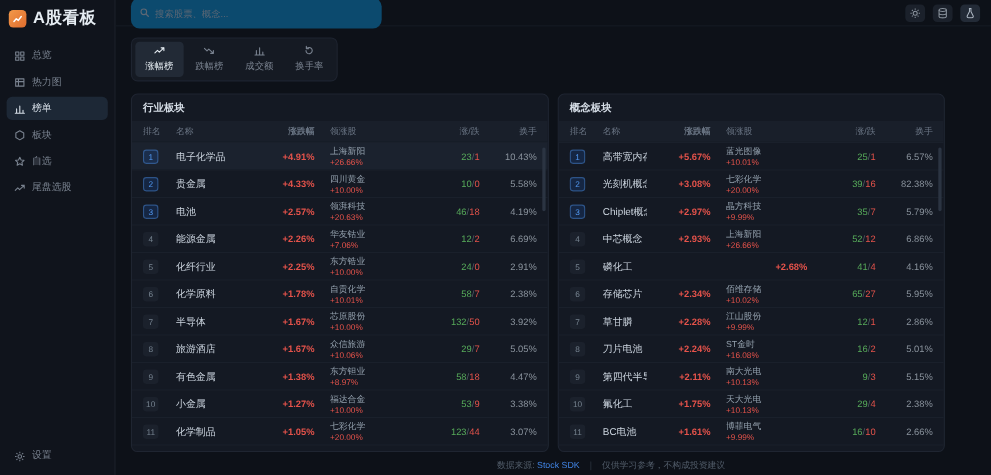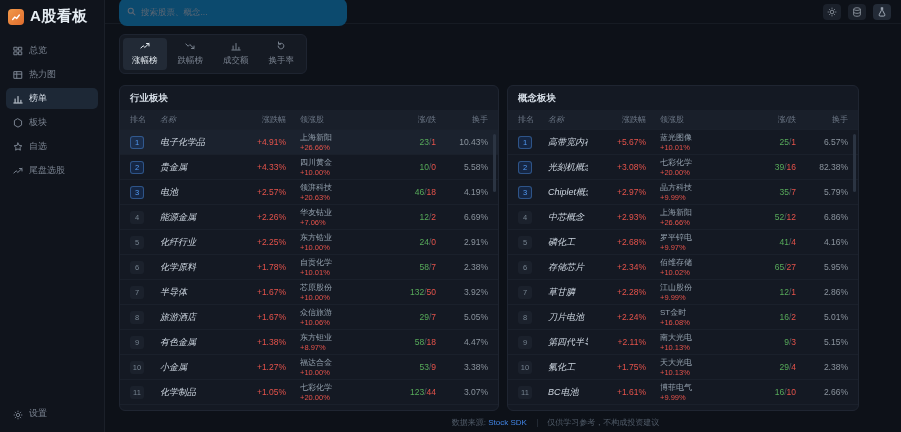--- a/index.html
+++ b/index.html
@@ -35,22 +35,22 @@
   .tab.active { background:#222a36; color:#e6edf3; }
 
   .content { display:flex; gap:8px; padding:11px 8px 0 14px; }
   .panel { background:#141923; border:1px solid #1f2531; border-radius:6px; height:326px; overflow:hidden; position:relative; }
   .panel.left { width:380px; } .panel.right { width:352px; }
   .panel-title { font-size:9.5px; font-weight:bold; color:#d5dde6; padding:6px 10px 5px 10px; }
   .thead { display:flex; align-items:center; background:#191f2a; padding:0 10px; height:19px; font-size:8px; color:#6b7685; }
   .trow { display:flex; align-items:center; padding:0 10px; height:25px; border-top:1px solid #1a202b; cursor:pointer; }
   .trow.hl { background:#1b222e; }
   .col-rank { flex:0 0 30px; }
-  .col-name { flex:1 1 auto; min-width:0;font-style:italic; }
-  .col-change { flex:0 0 58px; text-align:right; }
+  .col-name { flex:1 1 auto; min-width:0; }
+  .col-change { flex:0 0 58px; text-align:right;font-weight:bold; }
   .col-leader { flex:0 0 88px; text-align:left; padding-left:14px; }
   .col-updown { flex:0 0 62px; text-align:right; }
   .col-turn { flex:0 0 52px; text-align:right; }
   .rank-badge { width:14px; height:13px; border-radius:3px; background:#1b212c; color:#768390; font-size:7.5px; display:flex; align-items:center; justify-content:center; }
   .rank-badge.top { background:rgba(31,111,235,.16); border:1px solid rgba(83,155,245,.4); color:#539bf5; }
   .cell-name { font-size:9px; color:#ccd5df; white-space:nowrap; overflow:hidden; }
   .cell-change { font-size:8.5px; color:#e5534b; }
   .leader-name { font-size:8px; color:#93a0ad; line-height:1.25; white-space:nowrap; }
   .leader-change { font-size:7.5px; color:#e5534b; line-height:1.2; }
   .cell-updown { font-size:8.5px; }
@@ -435,24 +435,20 @@
               </span>
               <span class="col-updown cell-updown"><span class="adv">52</span><span class="sep">/</span><span class="dec">12</span></span>
               <span class="col-turn cell-turn">6.86%</span>
             </div>
             <div class="trow">
               <span class="col-rank">
                 <span class="rank-badge">5</span>
               </span>
               <span class="col-name cell-name">磷化工</span>
               <span class="col-change cell-change">+2.68%</span>
-              <span class="col-leader">
-                <div class="leader-name">罗平锌电</div>
-                <div class="leader-change">+9.97%</div>
-              </span>
               <span class="col-updown cell-updown"><span class="adv">41</span><span class="sep">/</span><span class="dec">4</span></span>
               <span class="col-turn cell-turn">4.16%</span>
             </div>
             <div class="trow">
               <span class="col-rank">
                 <span class="rank-badge">6</span>
               </span>
               <span class="col-name cell-name">存储芯片</span>
               <span class="col-change cell-change">+2.34%</span>
               <span class="col-leader">

